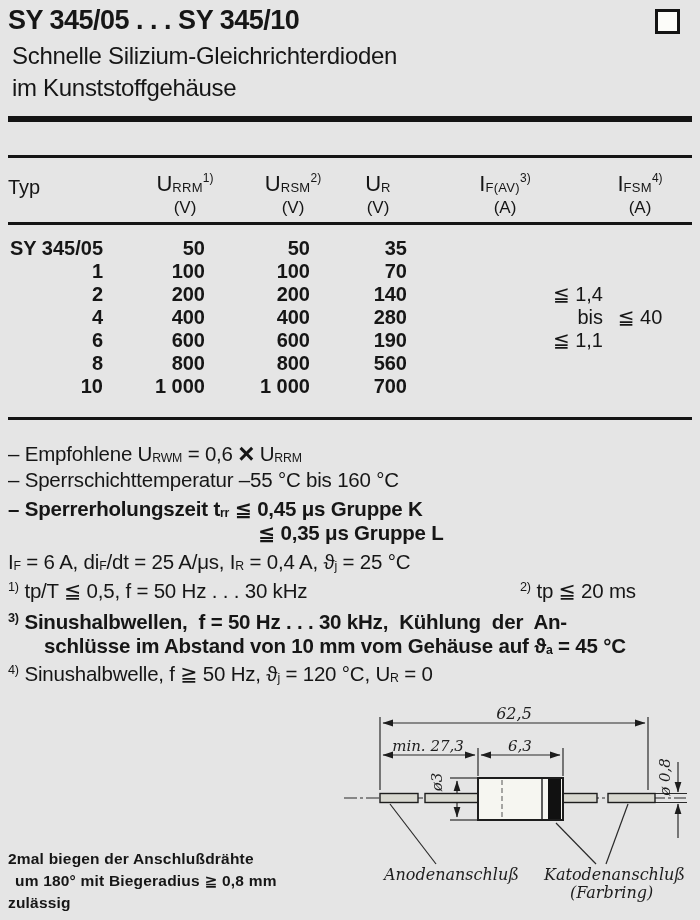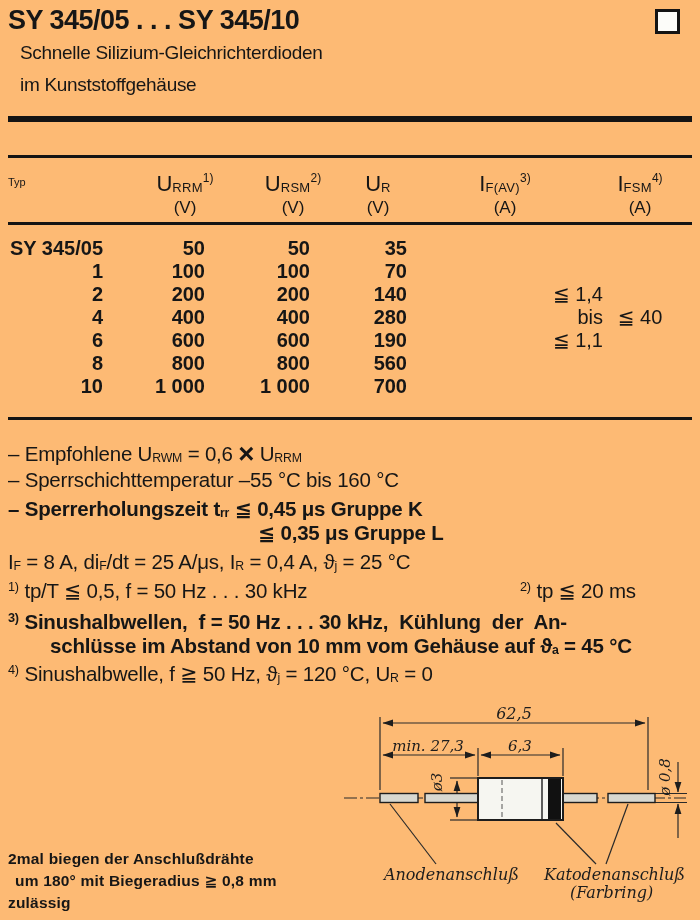--- a/index.html
+++ b/index.html
@@ -1,24 +1,24 @@
 <!DOCTYPE html>
 <html><head>
 <meta charset="utf-8">
 <style>
   html,body{margin:0;padding:0;}
   body{width:700px;height:920px;background:#fcfcf9;font-family:"Liberation Sans","DejaVu Sans",sans-serif;color:#161616;}
-  #page{position:relative;width:700px;height:920px;overflow:hidden;background:#fdba74;}
+  #page{position:relative;width:700px;height:920px;overflow:hidden;background:#e5e5e5;}
   .abs{position:absolute;}
   .rule{position:absolute;left:8px;width:684px;background:#141414;}
   .title{left:8px;top:5px;font-size:27px;font-weight:700;letter-spacing:-0.5px;white-space:pre;}
-  .subtitle{left:20px;font-size:19px;font-weight:400;letter-spacing:-0.3px;white-space:pre;}
+  .subtitle{left:12px;font-size:24px;font-weight:400;letter-spacing:-0.3px;white-space:pre;}
   .cornerbox{left:655px;top:9px;width:19px;height:19px;border:3px solid #141414;background:#fcfcf9;}
   
-  .typ-hdr{left:8px;top:176px;font-size:11px;font-weight:400;}
+  .typ-hdr{left:8px;top:176px;font-size:20px;font-weight:400;}
   .hdr-col{position:absolute;top:171px;transform:translateX(-50%);text-align:center;white-space:nowrap;}
   .hdr-sym{font-size:22px;font-weight:400;}
   .hdr-sub{font-size:13px;font-weight:400;vertical-align:-1px;letter-spacing:0.3px;}
   .hdr-sup{font-size:12px;font-weight:400;vertical-align:9px;}
   .hdr-unit{font-size:17px;font-weight:400;margin-top:1px;}
   #tbody{position:absolute;left:0;top:237px;width:700px;}
   .trow{display:flex;height:23px;line-height:23px;font-size:20px;}
   .c-typ{width:103px;text-align:right;font-weight:700;white-space:pre;}
   .c-urrm{width:102px;text-align:right;font-weight:700;white-space:pre;}
   .c-ursm{width:105px;text-align:right;font-weight:700;white-space:pre;}
@@ -137,25 +137,25 @@
         <div class="c-ifsm"></div>
     </div>
   </div>
 
   <div class="rule" style="top:417px;height:3px;"></div>
 
   <div class="note" style="top:438px;"><span>– Empfohlene U</span><span class="seg-sub">RWM</span><span> = 0,6 </span><span class="seg-times">×</span><span> U</span><span class="seg-sub">RRM</span></div>
   <div class="note" style="top:468px;"><span>– Sperrschichttemperatur –55 °C bis 160 °C</span></div>
   <div class="note bold" style="top:497px;"><span>– Sperrerholungszeit t</span><span class="seg-sub">rr</span><span> ≦ 0,45 μs Gruppe K</span></div>
   <div class="note bold" style="top:521px;left:258px;"><span>≦ 0,35 μs Gruppe L</span></div>
-  <div class="note" style="top:550px;"><span>I</span><span class="seg-sub">F</span><span> = 8 A, di</span><span class="seg-sub">F</span><span>/dt = 25 A/μs, I</span><span class="seg-sub">R</span><span> = 0,4 A, ϑ</span><span class="seg-sub">j</span><span> = 25 °C</span></div>
+  <div class="note" style="top:550px;"><span>I</span><span class="seg-sub">F</span><span> = 6 A, di</span><span class="seg-sub">F</span><span>/dt = 25 A/μs, I</span><span class="seg-sub">R</span><span> = 0,4 A, ϑ</span><span class="seg-sub">j</span><span> = 25 °C</span></div>
   <div class="note" style="top:579px;"><span class="seg-sup">1)</span><span> tp/T ≦ 0,5, f = 50 Hz . . . 30 kHz</span></div>
   <div class="note" style="top:579px;left:520px;"><span class="seg-sup">2)</span><span> tp ≦ 20 ms</span></div>
   <div class="note bold" style="top:610px;"><span class="seg-sup">3)</span><span> Sinushalbwellen,  f = 50 Hz . . . 30 kHz,  Kühlung  der  An-</span></div>
-  <div class="note bold" style="top:634px;left:50px;"><span>schlüsse im Abstand von 10 mm vom Gehäuse auf ϑ</span><span class="seg-sub">a</span><span> = 45 °C</span></div>
+  <div class="note bold" style="top:634px;left:44px;"><span>schlüsse im Abstand von 10 mm vom Gehäuse auf ϑ</span><span class="seg-sub">a</span><span> = 45 °C</span></div>
   <div class="note" style="top:662px;"><span class="seg-sup">4)</span><span> Sinushalbwelle, f ≧ 50 Hz, ϑ</span><span class="seg-sub">j</span><span> = 120 °C, U</span><span class="seg-sub">R</span><span> = 0</span></div>
 
   <svg id="drawing" width="370" height="230" viewBox="0 0 370 230">
     <defs>
       <marker id="arr" markerWidth="11" markerHeight="8" refX="10" refY="4" orient="auto-start-reverse" markerUnits="userSpaceOnUse">
         <path d="M0,0.6 L10.5,4 L0,7.4 z" fill="#1d1d1d"></path>
       </marker>
     </defs>
     <g stroke="#2a2a2a" stroke-width="1.2" fill="none">
 

